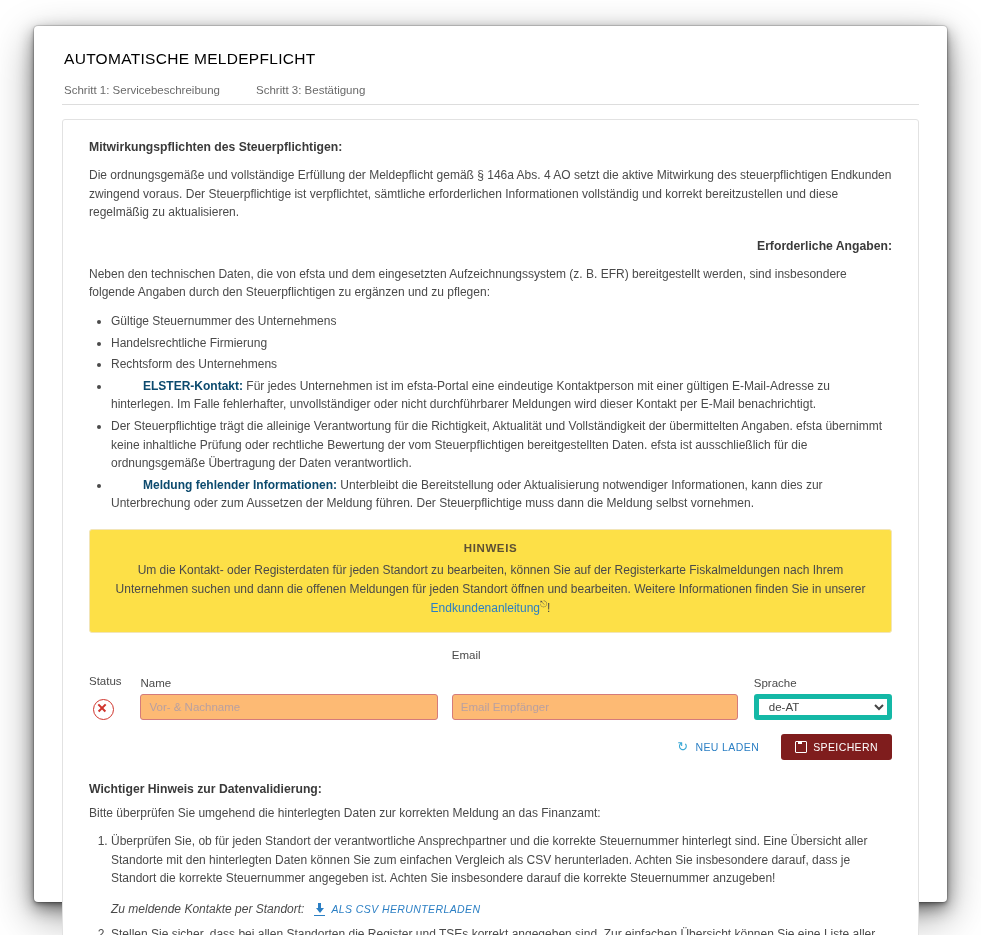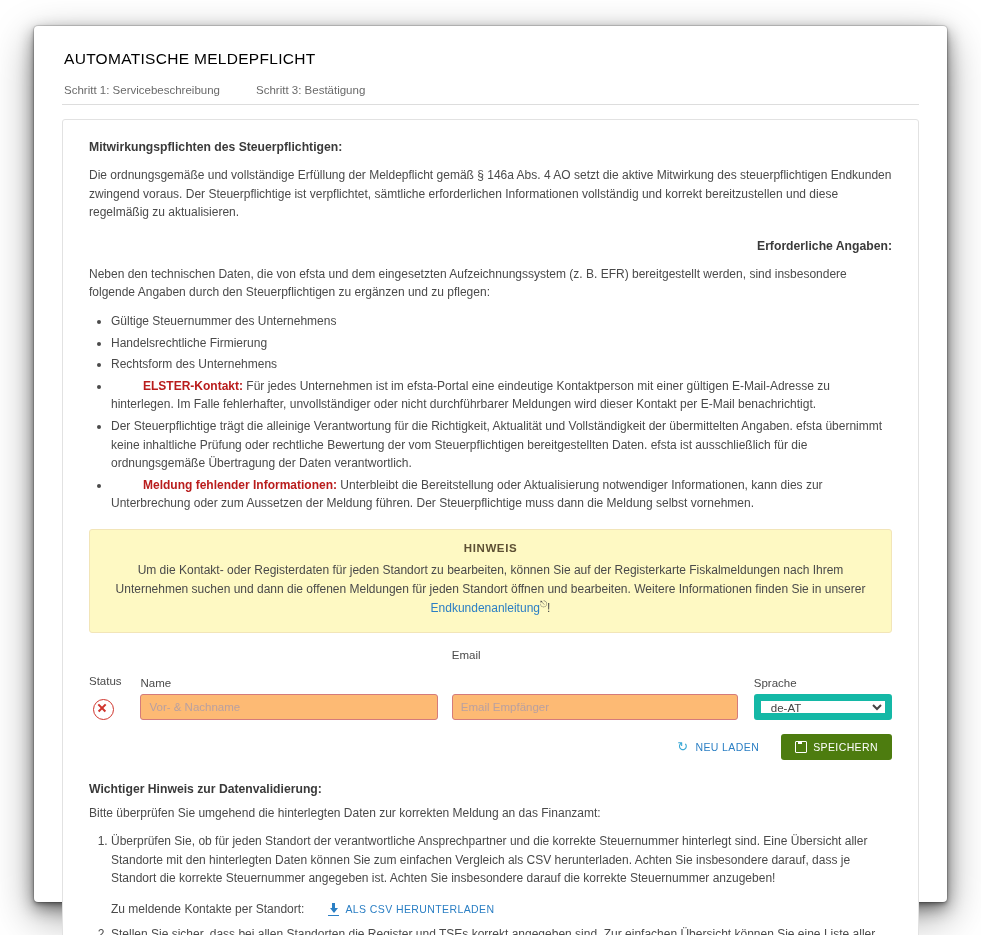--- a/index.html
+++ b/index.html
@@ -92,25 +92,25 @@
   ul.bullets {
     margin: 8px 0 0 0;
     padding-left: 22px;
   }
   ul.bullets li {
     font-size: 12px;
     color: #4a4a4a;
     line-height: 1.55;
     margin-bottom: 3px;
   }
-  ul.bullets li b { color: #b91c1c; padding-left: 32px; }
+  ul.bullets li b { color: #0c4a6e; padding-left: 32px; }
 
   .notice {
     margin-top: 16px;
-    background: #fef9c3;
+    background: #fde047;
     border: 1px solid #f2e5b8;
     border-radius: 3px;
     padding: 12px 18px 14px 18px;
     text-align: center;
   }
   .notice-title {
     font-size: 11.5px;
     color: #5d5034;
     font-weight: bold;
     letter-spacing: 0.6px;
@@ -175,21 +175,21 @@
     color: #444;
     font-family: "Liberation Sans", sans-serif;
     outline: none;
     background: #fdba74;
   }
   input.txt::placeholder { color: #b9a0a0; }
   select.sel {
     box-sizing: border-box;
     width: 100%;
     height: 26px;
-    border: 7px solid #14b8a6;
+    border: 5px solid #14b8a6;
     border-radius: 3px;
     padding: 0 6px;
     font-size: 11.5px;
     color: #444;
     background: #fff;
     font-family: "Liberation Sans", sans-serif;
   }
 
   .actions-row {
     display: flex;
@@ -214,21 +214,21 @@
     display: inline-block;
     width: 13px; height: 13px;
     color: #3ba9d6;
     font-size: 13px;
     line-height: 13px;
   }
   .btn-grey {
     display: flex;
     align-items: center;
     gap: 6px;
-    background: #4d7c0f;
+    background: #7f1d1d;
     color: #ffffff;
     border: none;
     border-radius: 3px;
     padding: 7px 14px;
     font-size: 10.5px;
     letter-spacing: 0.4px;
     font-family: "Liberation Sans", sans-serif;
     cursor: default;
   }
   .save-icon {
@@ -258,22 +258,23 @@
   }
   ol.numbered > li {
     font-size: 12px;
     color: #4a4a4a;
     line-height: 1.55;
     margin-bottom: 6px;
   }
   .sub-line {
     display: flex;
     align-items: center;
-    gap: 24px;
+    gap: 10px;
     margin-top: 12px;
+    font-style: italic;
   }
   .sub-label {
     font-size: 12px;
     color: #4a4a4a;
   }
   .dl-link {
     display: flex;
     align-items: center;
     gap: 6px;
     font-size: 10.5px;

